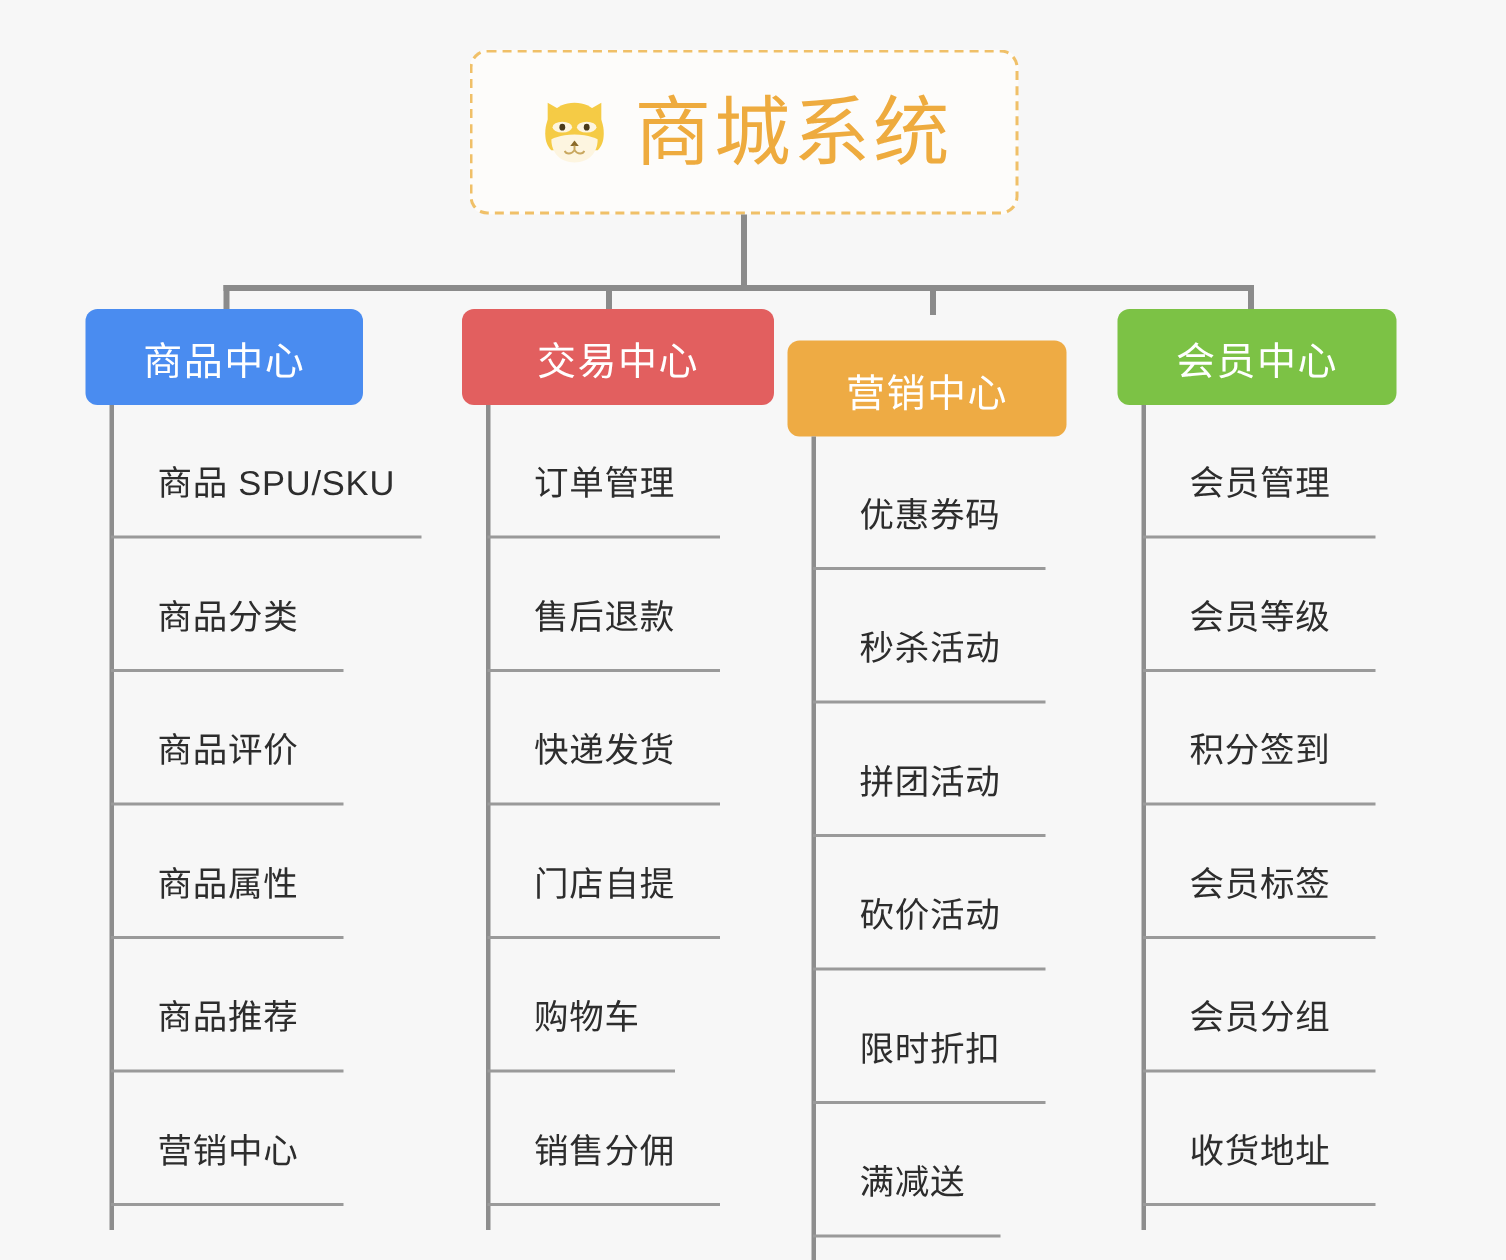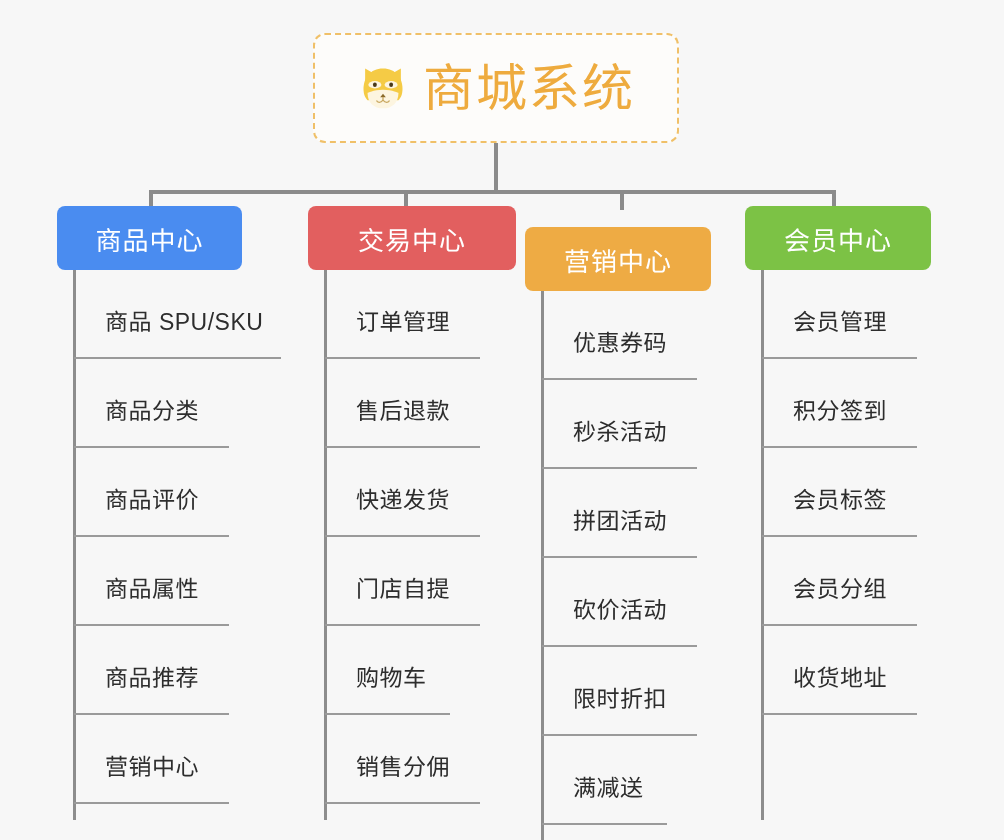--- a/index.html
+++ b/index.html
@@ -299,20 +299,24 @@
     <div class="branch-header" style="background: rgb(124, 194, 69);">
       <span>会员中心</span>
     </div>
     <div class="branch-body">
       <div class="trunk"></div>
       <div class="leaf">
         <span class="leaf-label">会员管理</span>
         <span class="leaf-underline leaf-u-normal"></span>
       </div>
       <div class="leaf">
+        <span class="leaf-label">会员等级</span>
+        <span class="leaf-underline leaf-u-normal"></span>
+      </div>
+      <div class="leaf">
         <span class="leaf-label">积分签到</span>
         <span class="leaf-underline leaf-u-normal"></span>
       </div>
       <div class="leaf">
         <span class="leaf-label">会员标签</span>
         <span class="leaf-underline leaf-u-normal"></span>
       </div>
       <div class="leaf">
         <span class="leaf-label">会员分组</span>
         <span class="leaf-underline leaf-u-normal"></span>

